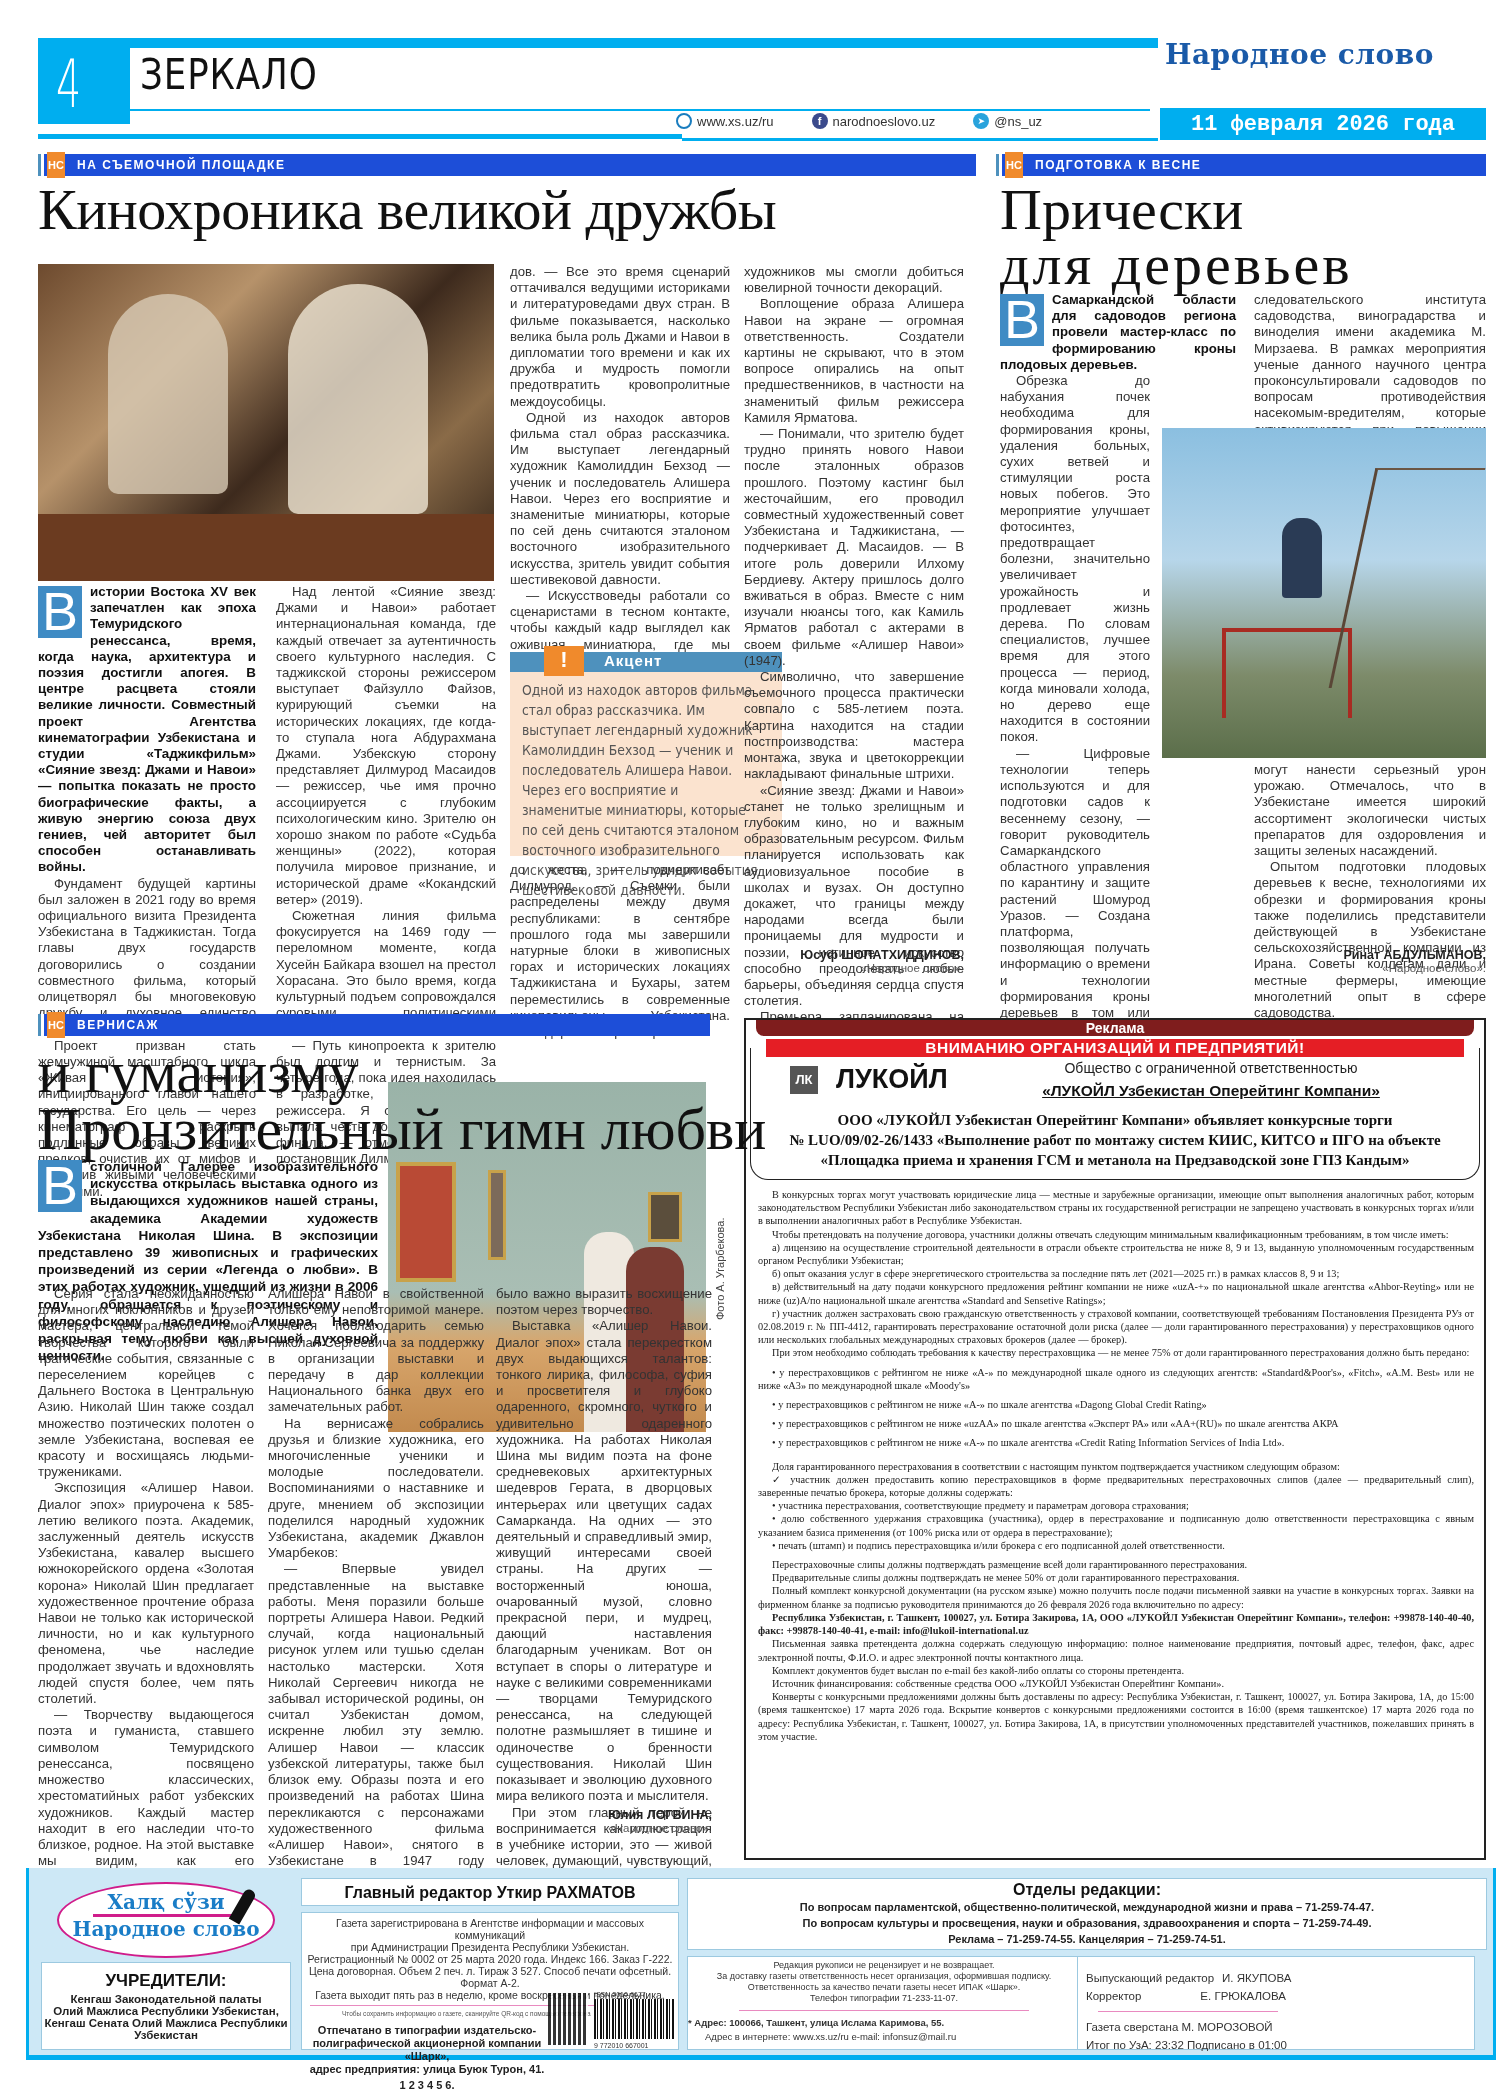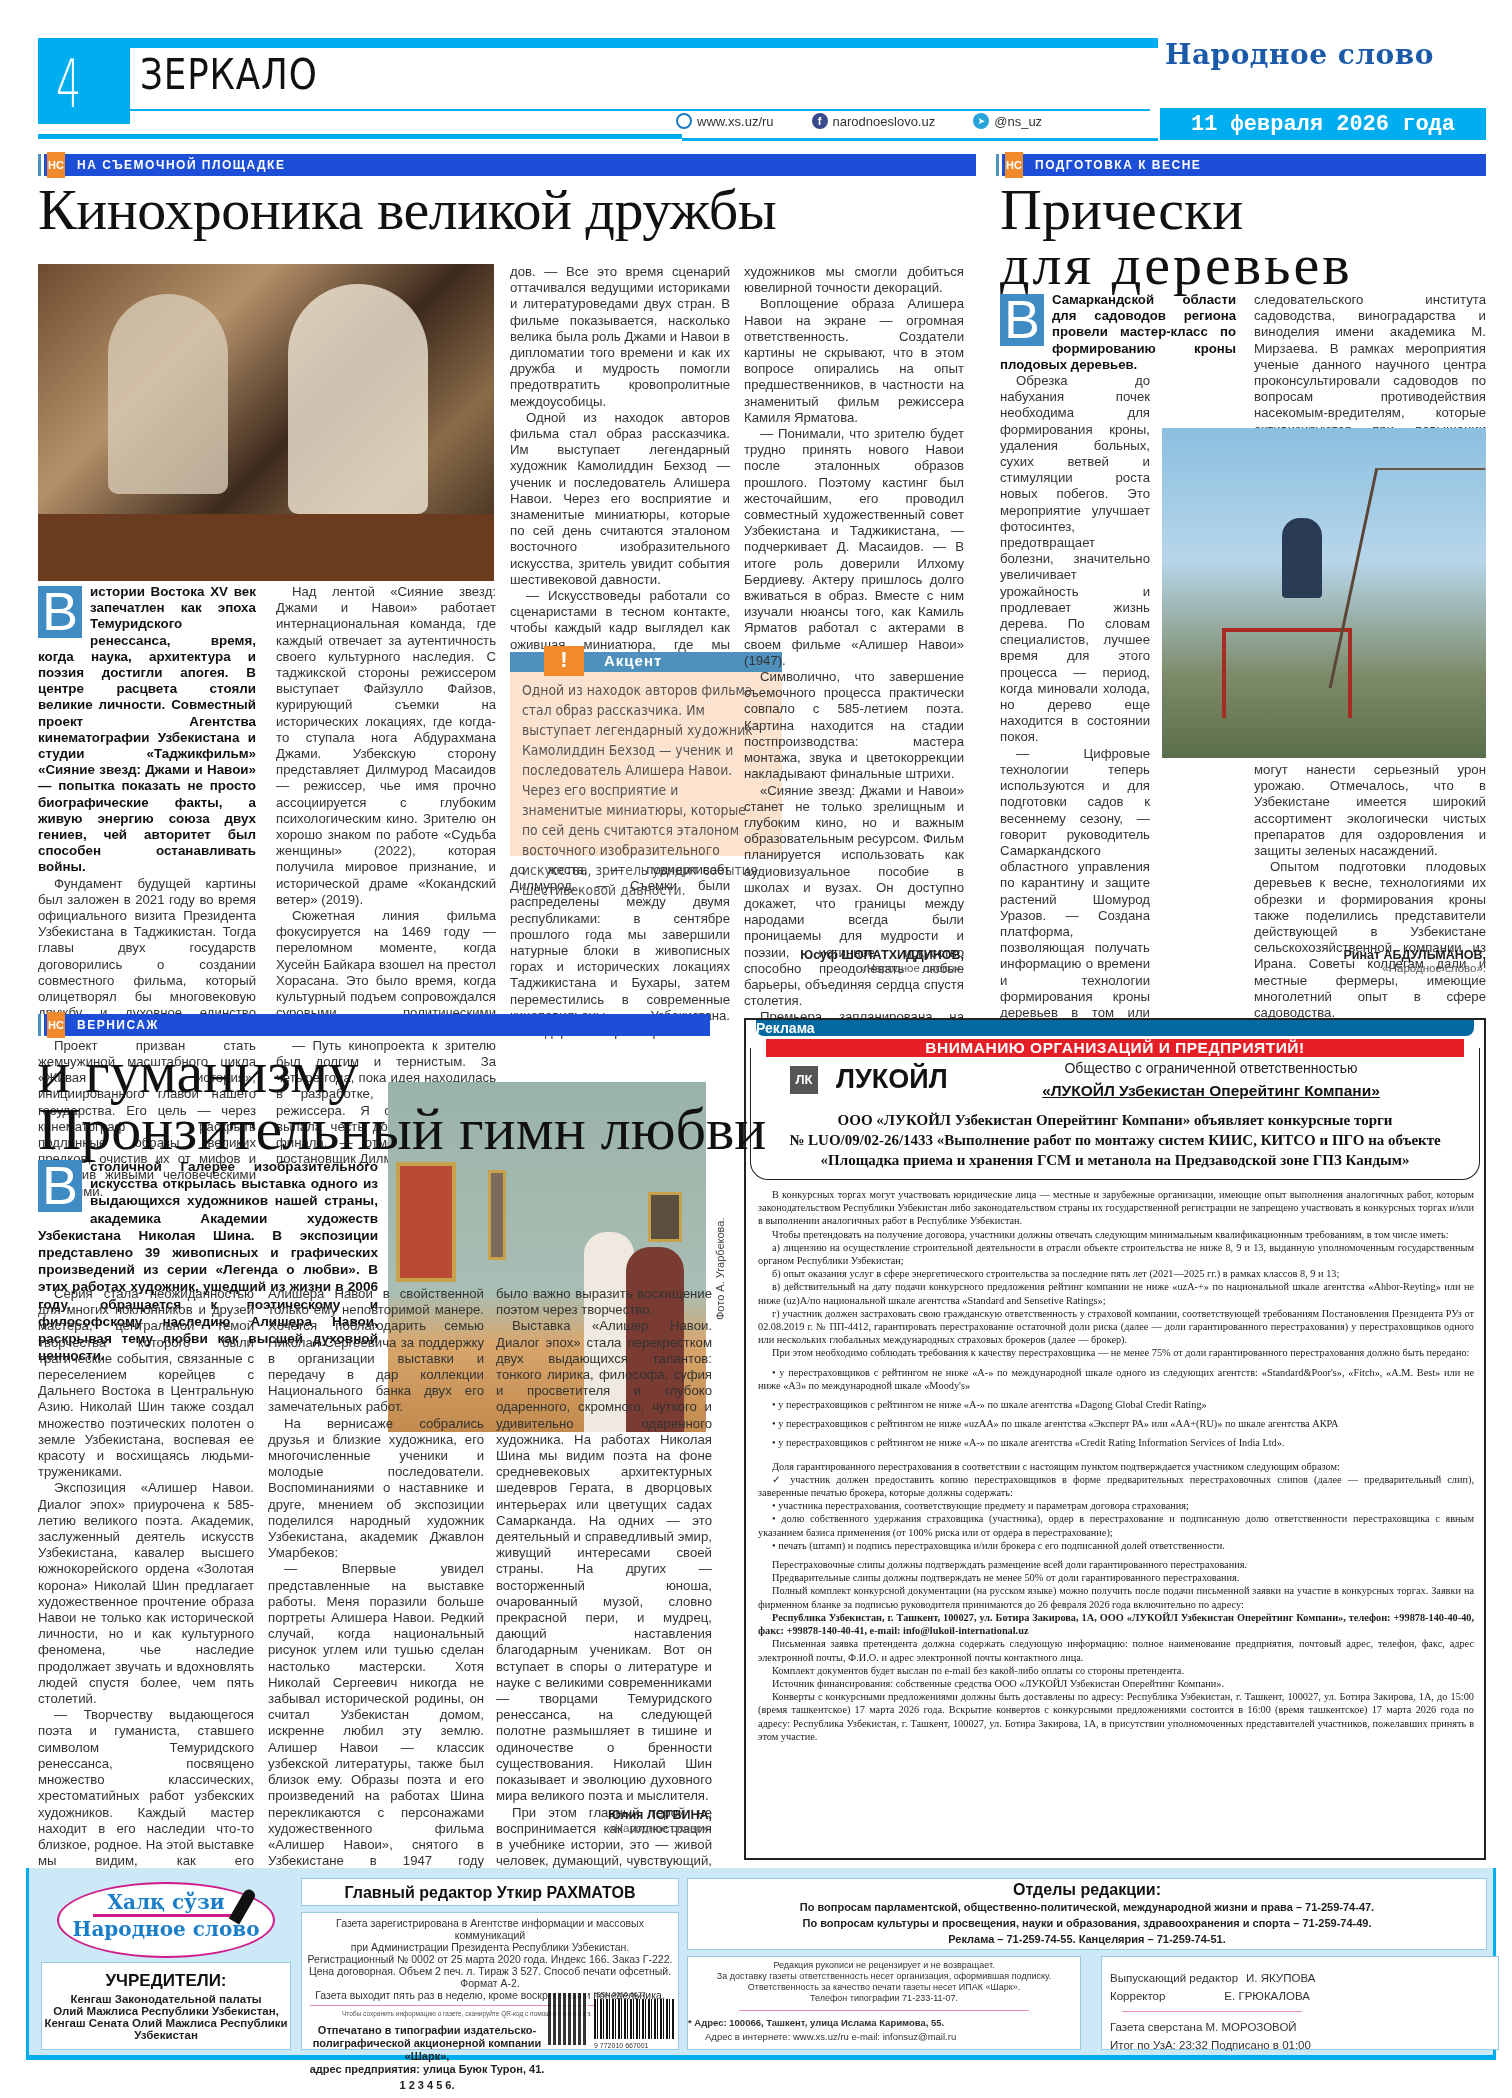--- a/index.html
+++ b/index.html
@@ -179,21 +179,21 @@
   <p class="p">Выставка «Алишер Навои. Диалог эпох» стала перекрестком двух выдающихся талантов: тонкого лирика, философа, суфия и просветителя и глубоко одаренного, скромного, чуткого и удивительно одаренного художника. На работах Николая Шина мы видим поэта на фоне средневековых архитектурных шедевров Герата, в дворцовых интерьерах или цветущих садах Самарканда. На одних — это деятельный и справедливый эмир, живущий интересами своей страны. На других — восторженный юноша, очарованный музой, словно прекрасной пери, и мудрец, дающий наставления благодарным ученикам. Вот он вступает в споры о литературе и науке с великими современниками — творцами Темуридского ренессанса, на следующей полотне размышляет в тишине и одиночестве о бренности существования. Николай Шин показывает и эволюцию духовного мира великого поэта и мыслителя.</p>
   <p class="p">При этом главный герой не воспринимается как иллюстрация в учебнике истории, это — живой человек, думающий, чувствующий, сомневающийся.</p>
   <p class="p">Экспозиция раскрывает два художественных мира, которые переплелись, чтобы отобразить самые прекрасные порывы человеческой души и стать гимном любви и гуманизму.</p>
 </div>
 <div class="abs author" style="left:496px;top:1808px;width:216px">
   <span>Юлия ЛОГВИНА,</span>
   <small>«Народное слово».</small>
 </div>
 
 <div class="abs" style="left:744px;top:1018px;width:742px;height:842px;border:2px solid #222;background:#fff">
-  <div class="abs" style="left:10px;top:0;width:718px;height:16px;background:#0369a1;border-radius:0 0 8px 8px;color:#fff;font-weight:bold;font-size:14px;text-align:left;line-height:16px">
+  <div class="abs" style="left:10px;top:0;width:718px;height:16px;background:#7f1d1d;border-radius:0 0 8px 8px;color:#fff;font-weight:bold;font-size:14px;text-align:center;line-height:16px">
     <span>Реклама</span>
   </div>
   <div class="abs" style="left:20px;top:19px;width:698px;height:18px;background:#e51e25;color:#fff;font-weight:bold;font-size:15.5px;text-align:center;line-height:18px;letter-spacing:0.5px">
     <span>ВНИМАНИЮ ОРГАНИЗАЦИЙ И ПРЕДПРИЯТИЙ!</span>
   </div>
   <div class="abs" style="left:4px;top:28px;width:730px;height:132px;border:1.5px solid #222;border-top:none;border-radius:0 0 18px 18px"></div>
   <div class="abs" style="left:44px;top:44px;display:flex;align-items:center;gap:18px">
     <span style="width:28px;height:28px;background:#555;color:#fff;font-size:13px;font-weight:bold;display:inline-flex;align-items:center;justify-content:center">ЛК</span>
     <span style="font-weight:bold;font-size:27px;color:#111">ЛУКОЙЛ</span>
   </div>
@@ -281,21 +281,21 @@
   <div class="abs foot-box" style="left:658px;top:88px;width:394px;height:94px;font-size:9px;line-height:11px;color:#333">
     <div style="text-align:center;margin-top:3px">Редакция рукописи не рецензирует и не возвращает.</div>
     <div style="text-align:center">За доставку газеты ответственность несет организация, оформившая подписку.</div>
     <div style="text-align:center">Ответственность за качество печати газеты несет ИПАК «Шарк».</div>
     <div style="text-align:center">Телефон типографии 71-233-11-07.</div>
     <div style="width:290px;height:1px;background:#e98ac0;margin:6px auto"></div>
     <div style="font-weight:bold;padding-left:0;font-size:9.5px">* Адрес: 100066, Ташкент, улица Ислама Каримова, 55.</div>
     <div style="padding-left:17px;font-size:9.5px;margin-top:3px">Адрес в интернете: www.xs.uz/ru    e-mail: infonsuz@mail.ru</div>
   </div>
 
-  <div class="abs foot-box" style="left:1072px;top:88px;width:398px;height:94px;font-size:11.5px;color:#333;padding:12px 0 0 8px;line-height:18px">
+  <div class="abs foot-box" style="left:1048px;top:88px;width:398px;height:94px;font-size:11.5px;color:#333;padding:12px 0 0 8px;line-height:18px">
     <div style="display:flex;gap:8px">
       <span>Выпускающий редактор</span>
       <span>И. ЯКУПОВА</span>
     </div>
     <div style="display:flex;justify-content:space-between;width:200px">
       <span>Корректор</span>
       <span>Е. ГРЮКАЛОВА</span>
     </div>
     <div style="width:180px;height:1px;background:#e98ac0;margin:6px 0 6px 12px"></div>
     <div>Газета сверстана М. МОРОЗОВОЙ</div>

